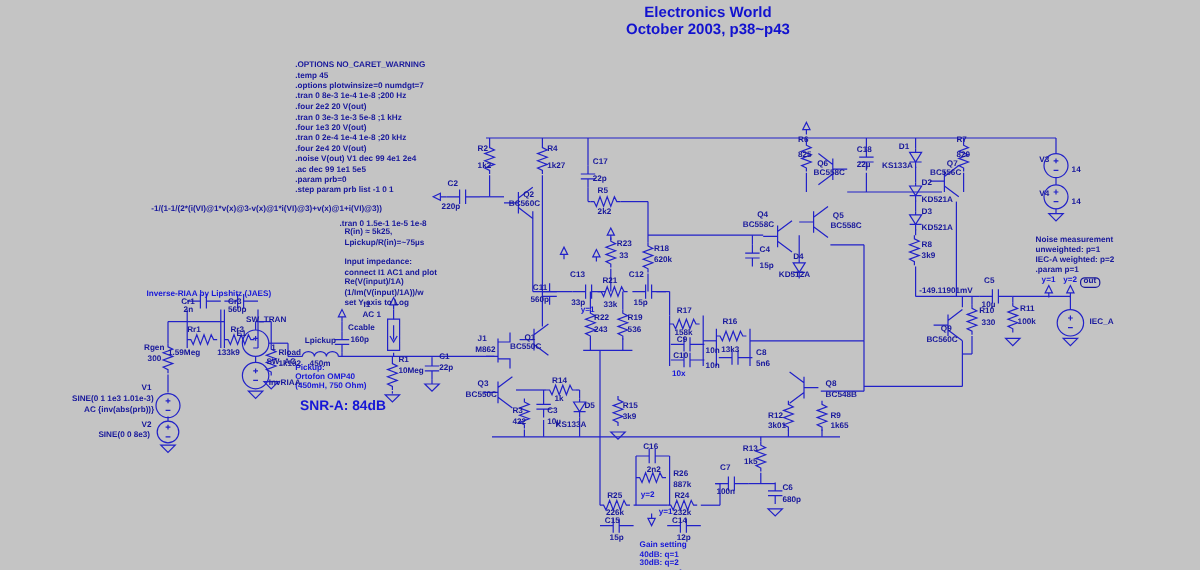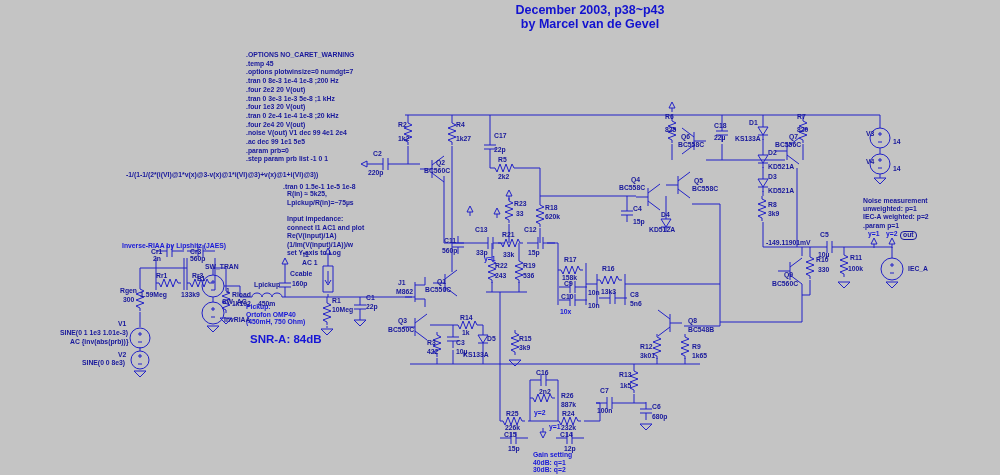--- a/index.html
+++ b/index.html
@@ -243,22 +243,22 @@
         <circle cx="880" cy="138" r="10" stroke="#2121c8" fill="none" stroke-width="1"></circle>
         <path d="M878,134h4M880,132v4M878,142h4" stroke="#2121c8" fill="none" stroke-width="1"></path>
       </g>
       <g>
         <circle cx="880" cy="164" r="10" stroke="#2121c8" fill="none" stroke-width="1"></circle>
         <path d="M878,160h4M880,158v4M878,168h4" stroke="#2121c8" fill="none" stroke-width="1"></path>
       </g>
       <path d="M874,178h12L880,184Z" stroke="#2121c8" fill="none" stroke-width="1"></path>
     </svg>
   <div id="title">
-      <div>December 2003, p38~p43</div>
-      <div>by Marcel van de Gevel</div>
+      <div>Electronics World</div>
+      <div>October 2003, p38~p43</div>
     </div>
   <div id="directives" class="dirblock"><div>.OPTIONS NO_CARET_WARNING</div><div>.temp 45</div><div>.options plotwinsize=0 numdgt=7</div><div>.tran 0 8e-3 1e-4 1e-8 ;200 Hz</div><div>.four 2e2 20 V(out)</div><div>.tran 0 3e-3 1e-3 5e-8 ;1 kHz</div><div>.four 1e3 20 V(out)</div><div>.tran 0 2e-4 1e-4 1e-8 ;20 kHz</div><div>.four 2e4 20 V(out)</div><div>.noise V(out) V1 dec 99 4e1 2e4</div><div>.ac dec 99 1e1 5e5</div><div>.param prb=0</div><div>.step param prb list -1 0 1</div></div>
   <div id="note-rin" class="dirblock"><div>R(in) ≈ 5k25,</div><div>Lpickup/R(in)=~75µs</div></div>
   <div id="note-imp" class="dirblock"><div>Input impedance:</div><div>connect I1 AC1 and plot</div><div>Re(V(input)/1A)</div><div>(1/Im(V(input)/1A))/w</div><div>set Y-axis to Log</div></div>
   <div id="note-noise" class="dirblock"><div>Noise measurement</div><div>unweighted: p=1</div><div>IEC-A weighted: p=2</div><div>.param p=1</div></div>
   <div id="note-pickup" class="dirblock"><div>Pickup:</div><div>Ortofon OMP40</div><div>(450mH, 750 Ohm)</div></div>
   <div id="note-gain" class="dirblock"><div>Gain setting</div><div>40dB: q=1</div><div>30dB: q=2</div><div>.param q=1</div></div>
   <div id="labels">
       <div class="lb" style="left: 126px; top: 172px;">-1/(1-1/(2*(i(VI)@1*v(x)@3-v(x)@1*i(VI)@3)+v(x)@1+i(VI)@3))</div>
       <div class="lb" style="left: 283px; top: 184px;">.tran 0 1.5e-1 1e-5 1e-8</div>

